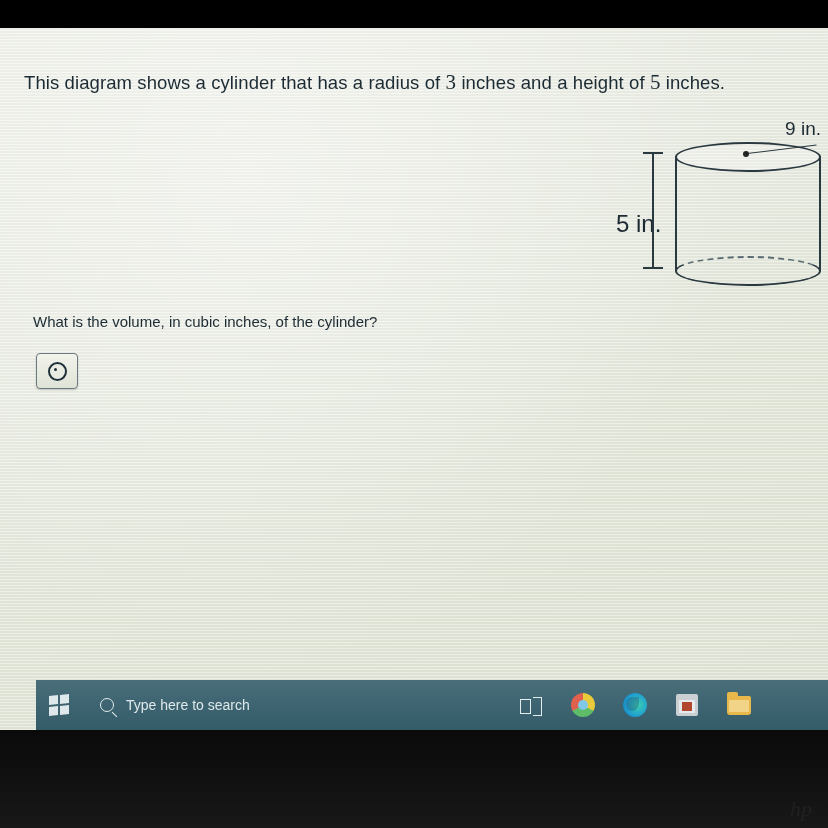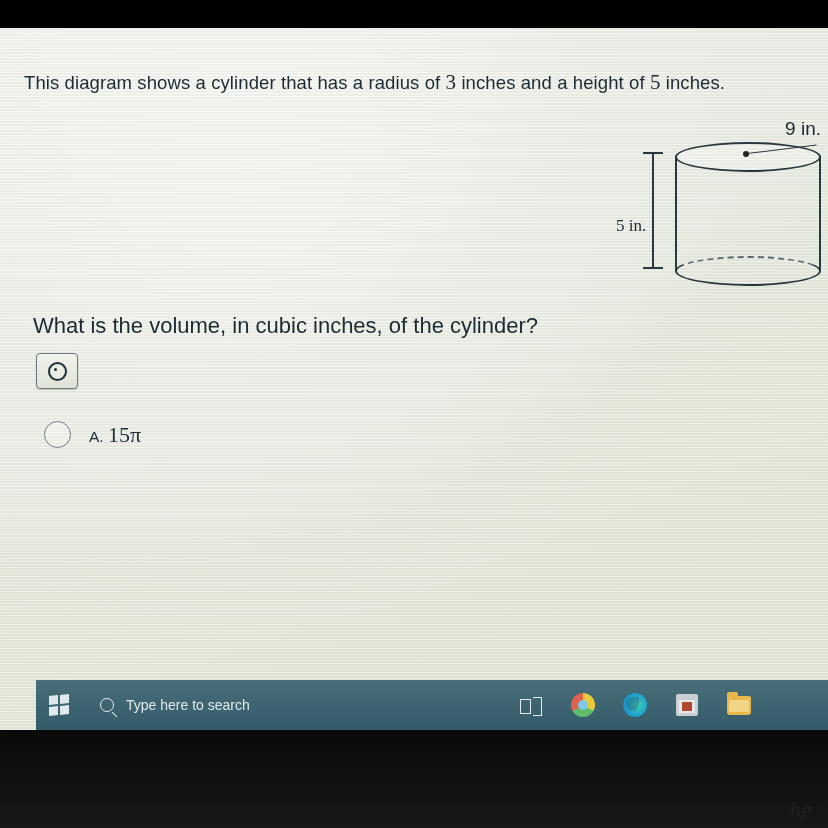--- a/index.html
+++ b/index.html
@@ -69,24 +69,23 @@
   .cyl-label-top {
     position: absolute;
     right: 4px;
     top: 0px;
     font-size: 19px;
     color: #1d2a33;
   }
   .cyl-label-side {
     position: absolute;
     left: 16px;
-    top: 98px;
-    font-size: 17px;
+    top: 92px;
+    font-size: 24px;
     color: #1d2a33;
-    font-family: Liberation Serif, serif;
   }
   .cyl-body {
     position: absolute;
     left: 75px;
     top: 24px;
     width: 146px;
     height: 143px;
   }
   .cyl-side-left, .cyl-side-right {
     position: absolute;
@@ -165,21 +164,21 @@
     height: 0;
     border-top: 2px solid #2a3840;
   }
   .h-cap-top { top: 34px; }
   .h-cap-bot { top: 149px; }
 
   .question {
     position: absolute;
     left: 33px;
     top: 285px;
-    font-size: 22px;
+    font-size: 15px;
     color: #1c2b33;
   }
 
   .tool-button {
     position: absolute;
     left: 36px;
     top: 325px;
     width: 40px;
     height: 34px;
     border: 1px solid #6a7a80;
@@ -453,27 +452,20 @@
         </div>
       </div>
 
       <div class="question">What is the volume, in cubic inches, of the cylinder?</div>
 
       <div class="tool-button">
         <span class="glyph"></span>
       </div>
 
       <div class="options">
-        <div class="option">
-          <span class="radio"></span>
-          <span class="opt-text">
-            <span class="letter">A.</span>
-            <span class="val">15π</span>
-          </span>
-        </div>
       </div>
 
     </div>
 
     <div class="taskbar">
       <div class="tb-start">
         <span class="win-logo">
             <i></i>
             <i></i>
             <i></i>

